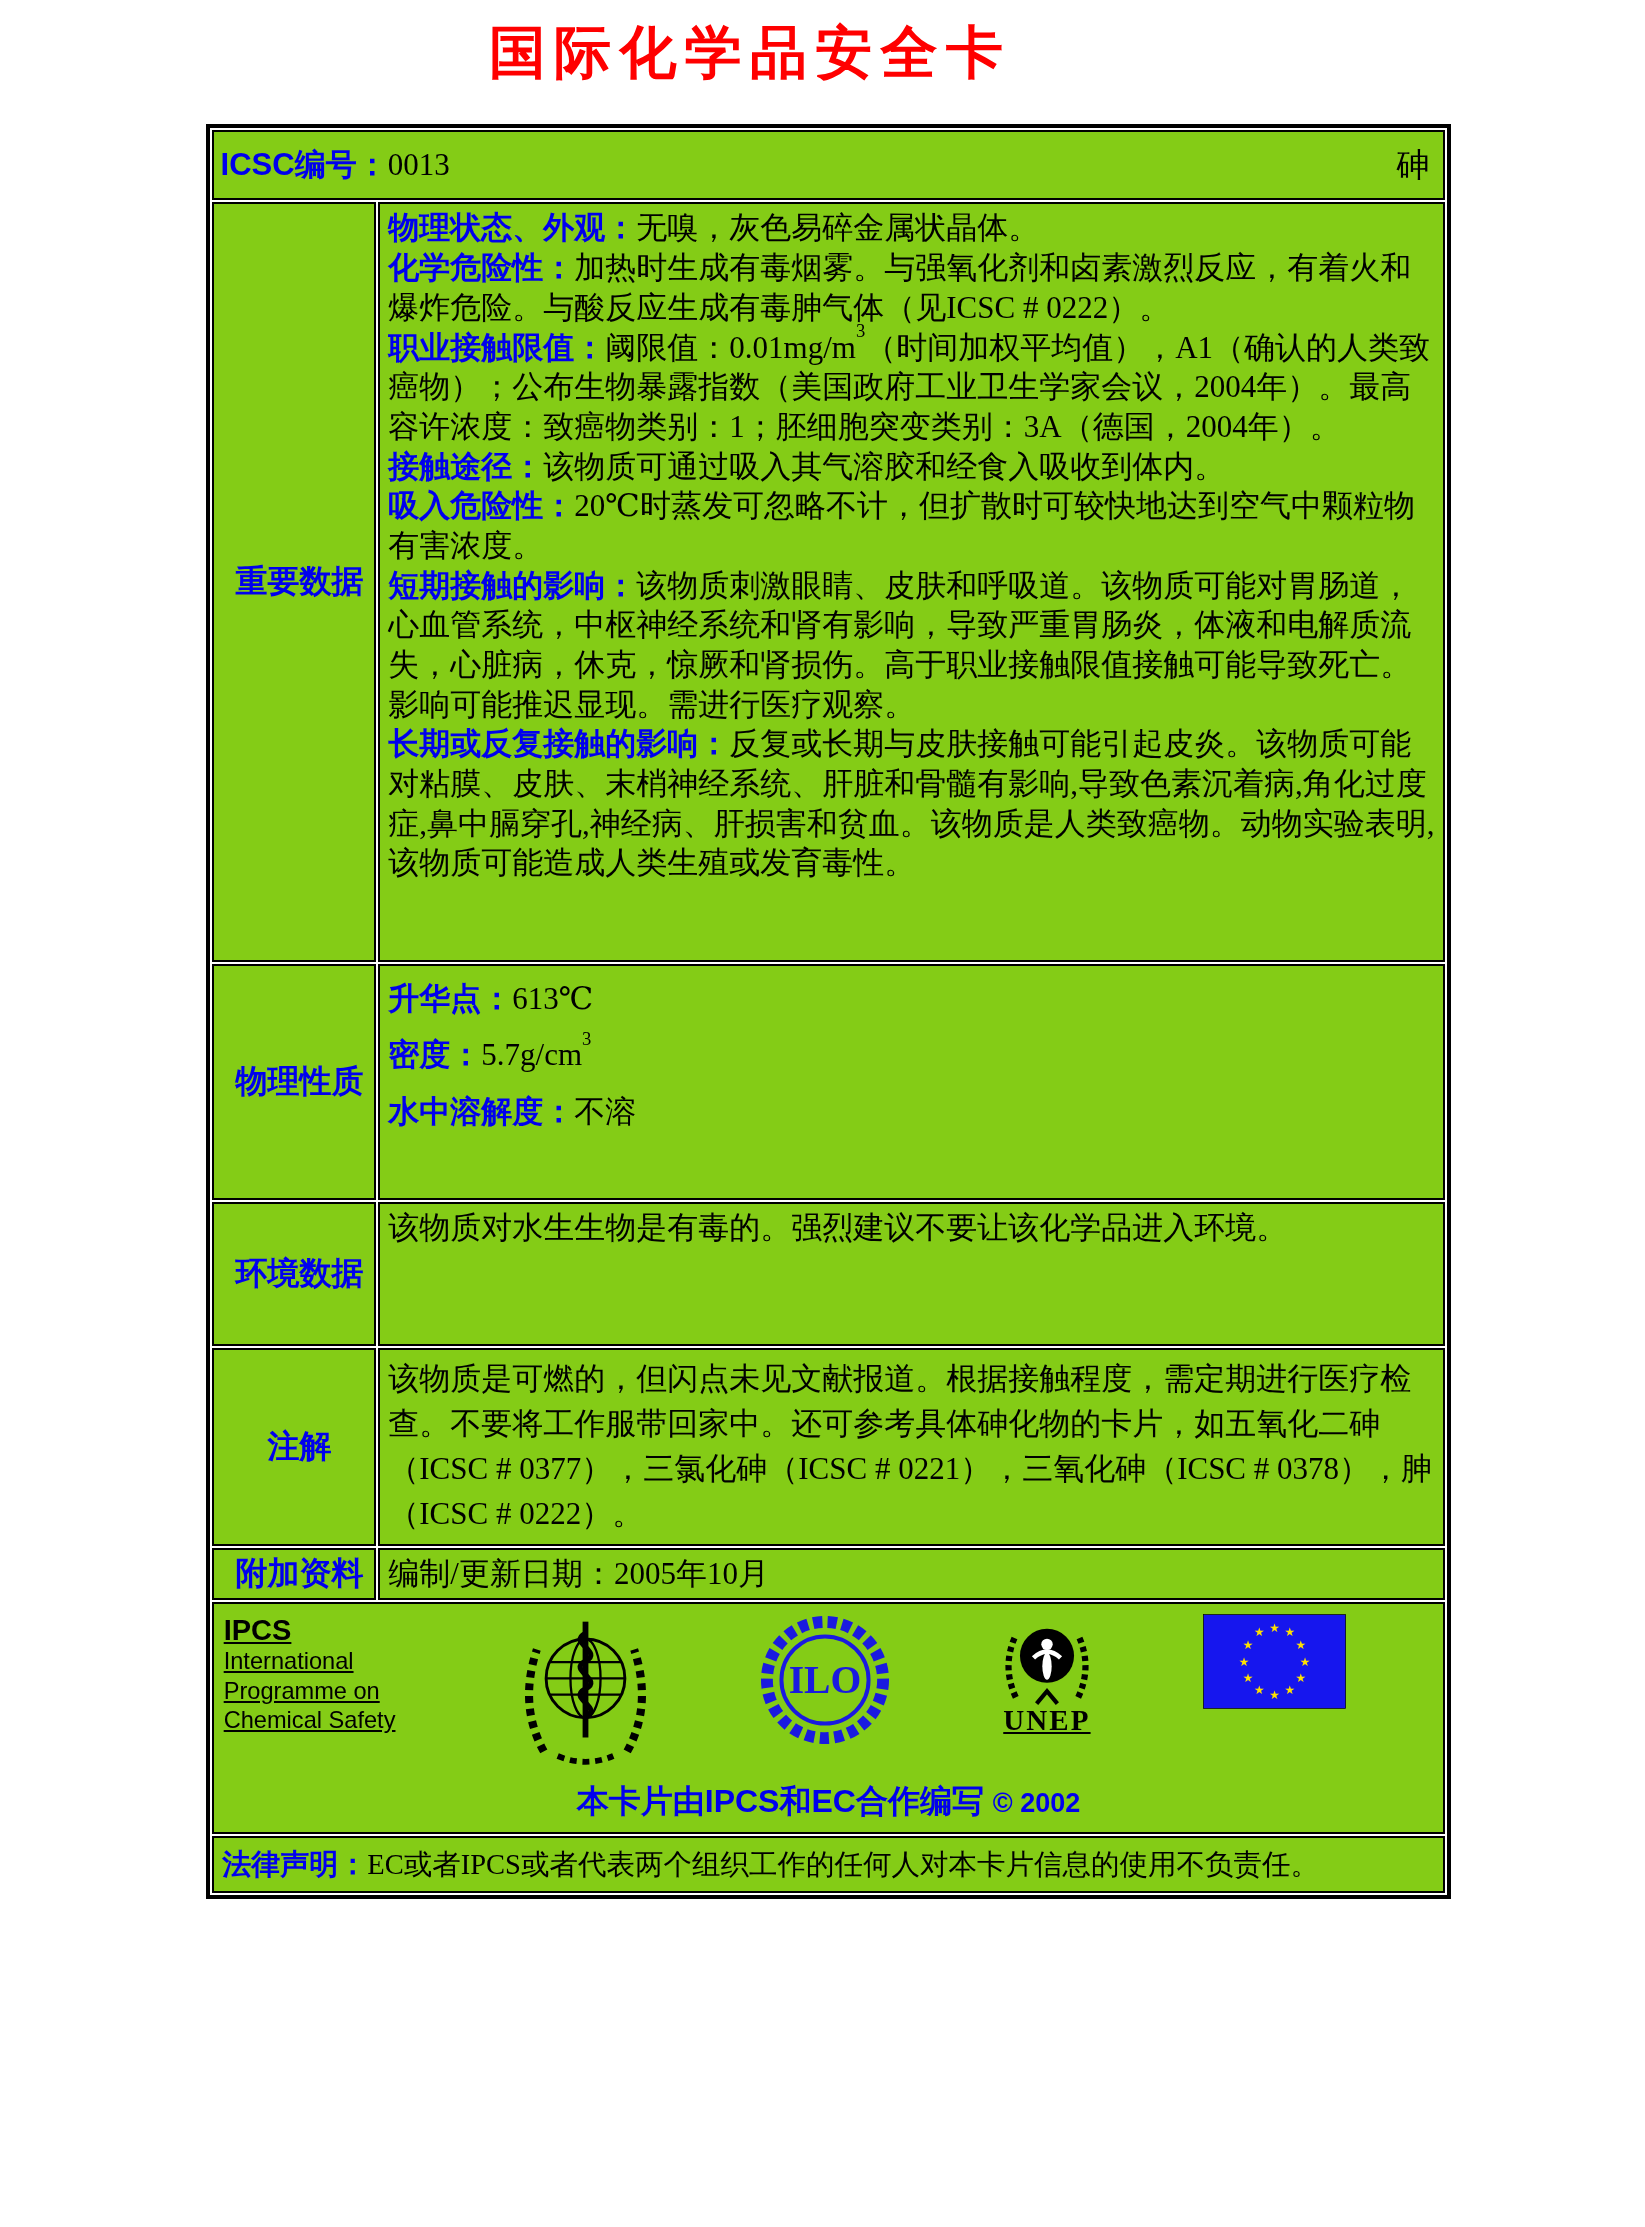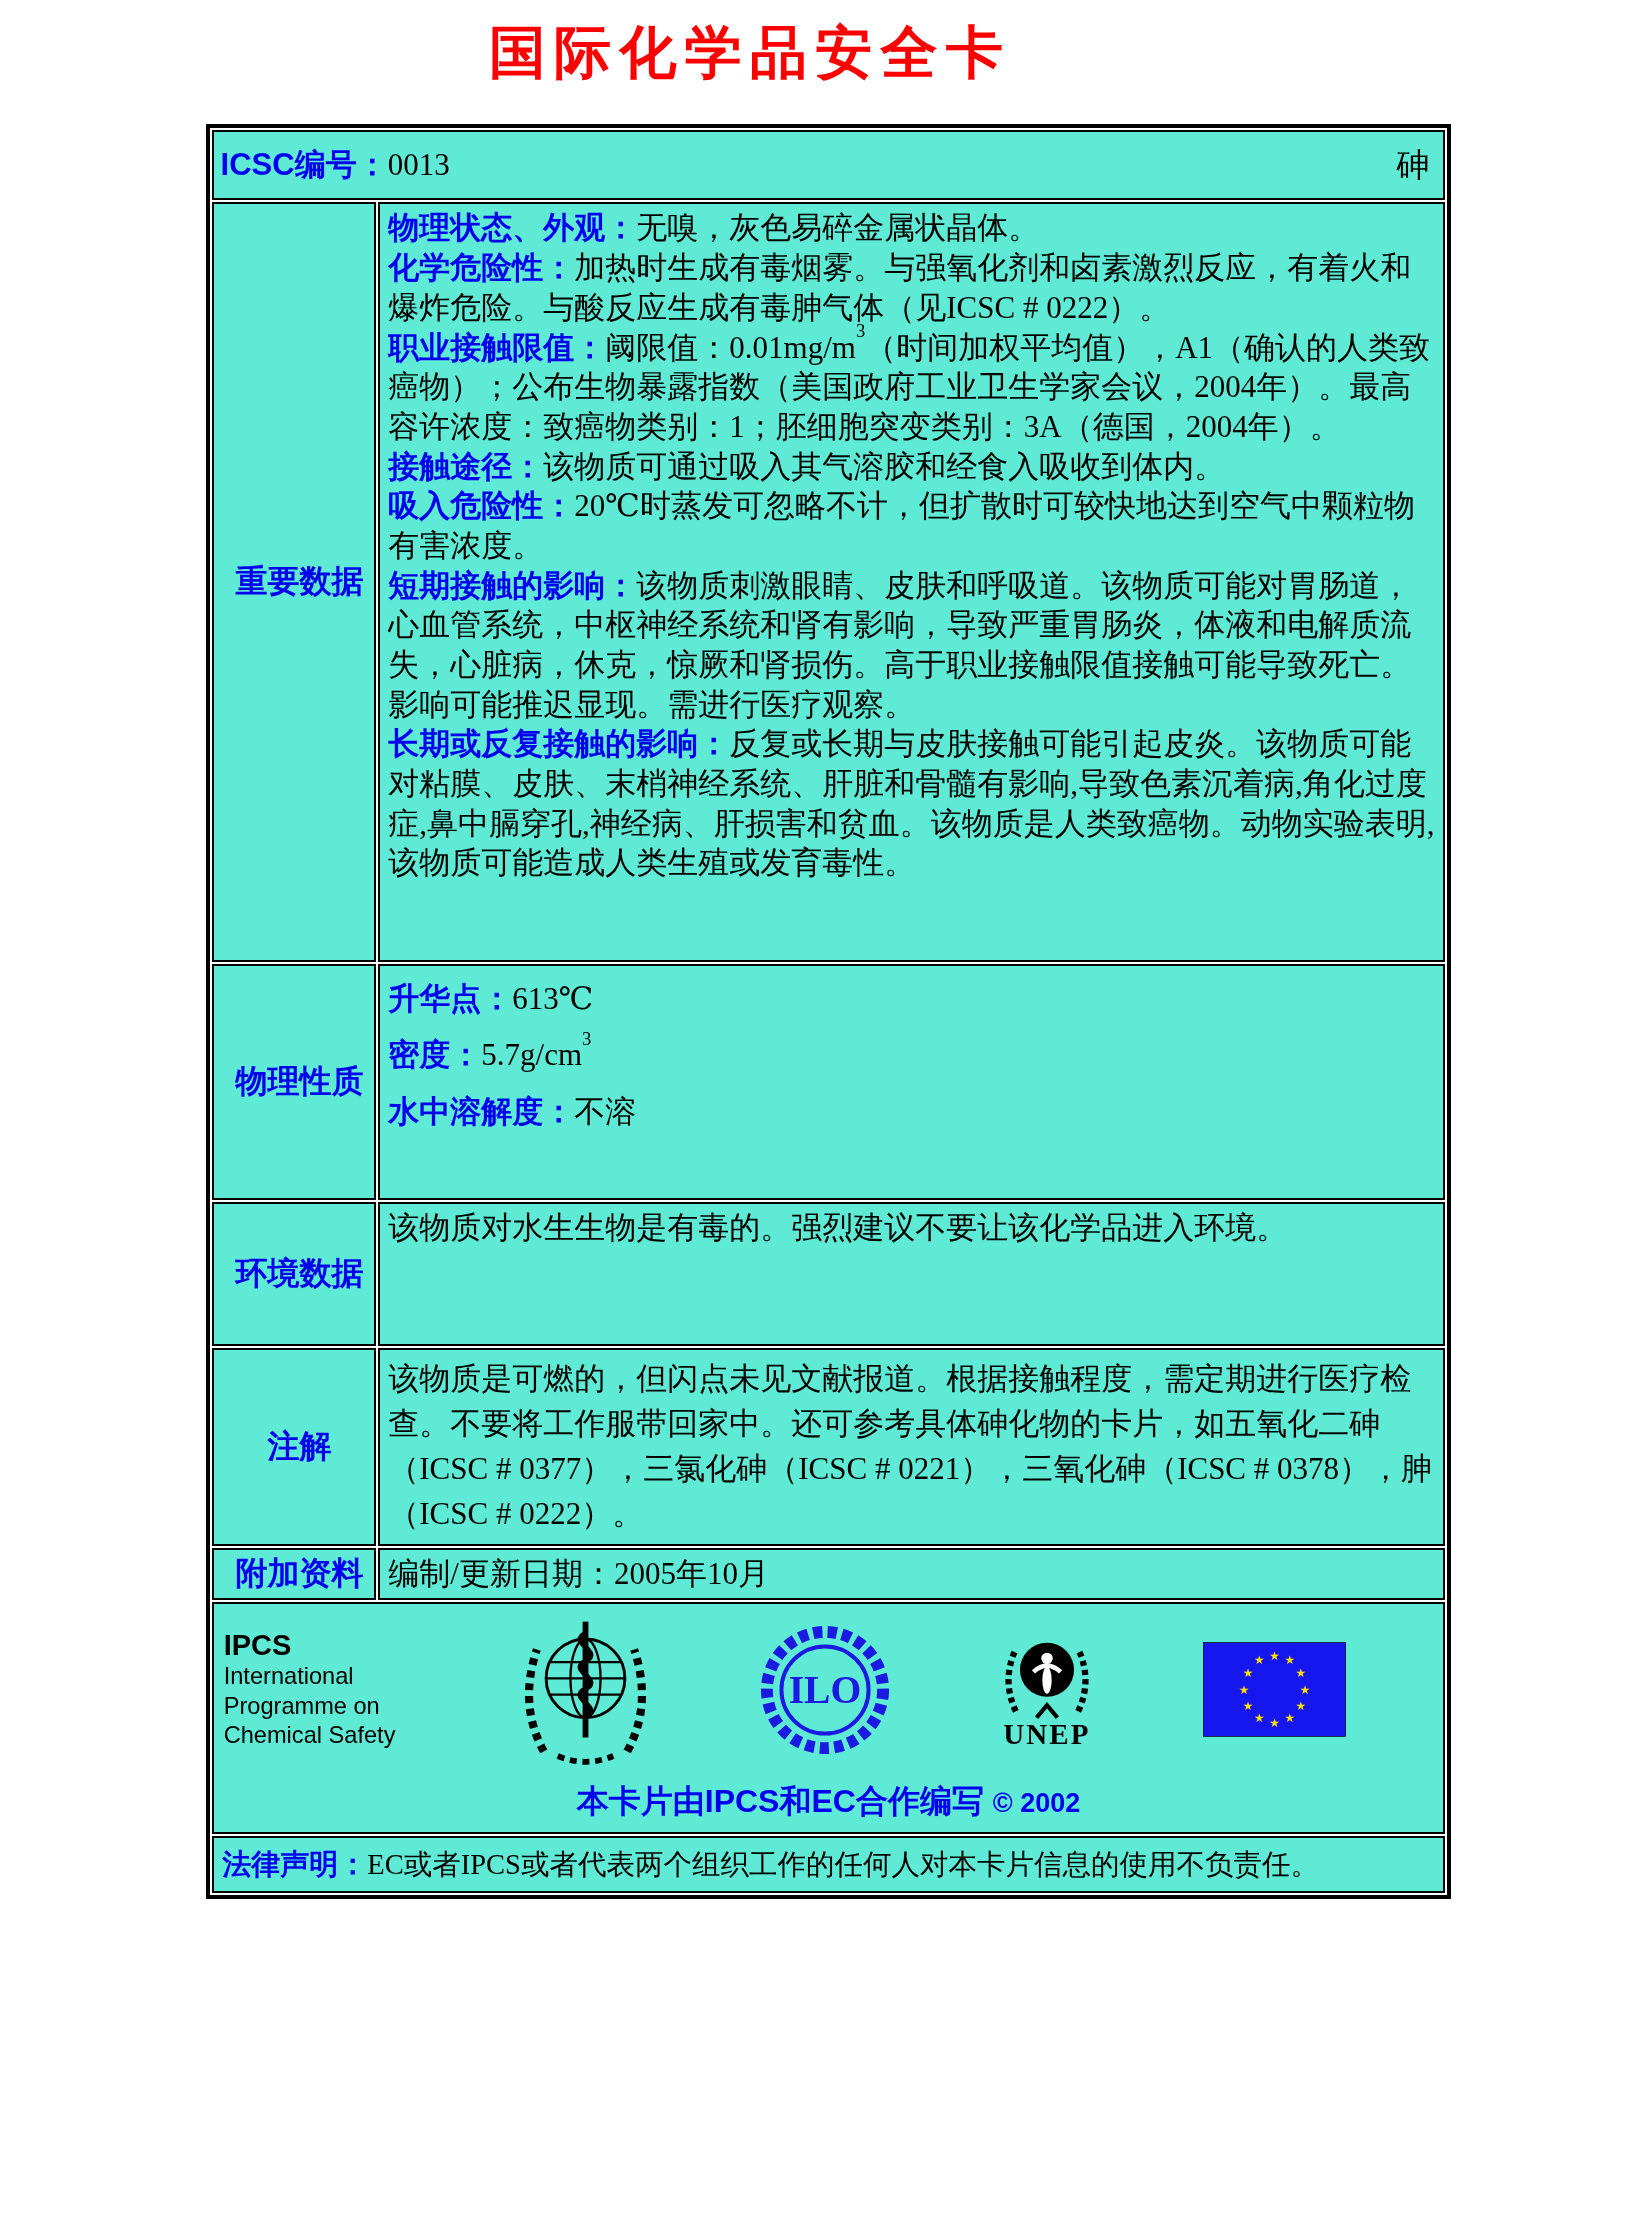--- a/index.html
+++ b/index.html
@@ -2,21 +2,21 @@
 <html style="font-size:11px"><head>
 <meta charset="utf-8">
 <style>
   html,body{margin:0;padding:0;background:#ffffff;}
   body{width:1646px;min-height:2227px;font-family:"Liberation Serif","DejaVu Serif",serif;color:#000;}
   .sheet{width:1088px;margin:0 0 0 206px;}
   h1.title{margin:15.3px 0 32px 0;text-align:center;color:#ff0000;
     font-family:"DejaVu Serif","Liberation Serif",serif;font-weight:bold;
     font-size:57px;letter-spacing:8.3px;}
   table.card{width:1245px;border:4.9px solid #000;border-spacing:2.8px;border-collapse:separate;table-layout:fixed;}
-  td{border:2.1px solid #000;background:#5eead4;}
+  td{border:2.1px solid #000;background:#84cc16;}
   td.lab{width:164px;text-align:center;vertical-align:middle;
     color:#0000ee;font-family:"Liberation Sans","DejaVu Sans",sans-serif;
     font-weight:bold;font-size:32px;padding-left:12px;}
   td.content{vertical-align:top;padding:4.2px 8.3px;font-size:31px;line-height:1.28;}
   .k{color:#0000ee;font-family:"Liberation Sans","DejaVu Sans",sans-serif;font-weight:bold;}
   p.line{margin:0;}
   sup{font-size:0.6em;position:relative;top:-0.5em;}
   
   td.hdr{height:64px;vertical-align:middle;}
   .hdr-flex{display:flex;justify-content:space-between;align-items:center;padding:0 12.5px 0 5.6px;font-size:31px;}
@@ -27,21 +27,21 @@
   td.h-physical{height:224px;}
   td.h-physical p.line{margin:9.7px 0 18px 0;line-height:1.25;}
   td.h-env{height:132px;}
   td.h-notes{height:182px;line-height:1.45;padding-top:7px;}
   td.h-add{height:40px;vertical-align:middle;}
   td.logos-cell{height:195px;vertical-align:middle;padding:7px 0 8.3px 0;}
   td.legal-cell{height:53px;vertical-align:middle;padding:0 8.3px;}
   .legal-text{font-size:28.5px;}
   .legal-cell .k{font-size:29px;}
   
-  .logo-row{display:flex;align-items:center;justify-content:space-between;padding:2.8px 97px 0 9.7px;}
+  .logo-row{display:flex;align-items:flex-start;justify-content:space-between;padding:2.8px 97px 0 9.7px;text-decoration:underline;}
   .ipcs-block{font-family:"Liberation Sans","DejaVu Sans",sans-serif;width:188px;}
   .ipcs-acronym{font-weight:bold;font-size:29px;line-height:1.15;}
   .ipcs-line{font-size:23.6px;line-height:1.25;}
   .unep-block{display:flex;flex-direction:column;align-items:center;}
   .unep-text{font-family:"Liberation Serif","DejaVu Serif",serif;font-weight:bold;font-size:29px;letter-spacing:2.1px;margin-top:-4.2px;}
   .eu-flag{display:block;}
   .caption{text-align:center;margin-top:14px;color:#0000ee;
     font-family:"Liberation Sans","DejaVu Sans",sans-serif;font-weight:bold;font-size:32px;}
   .caption .copy{font-size:27px;font-weight:600;}
   svg text.ilo-t{font-family:"Liberation Serif","DejaVu Serif",serif;font-weight:bold;}

